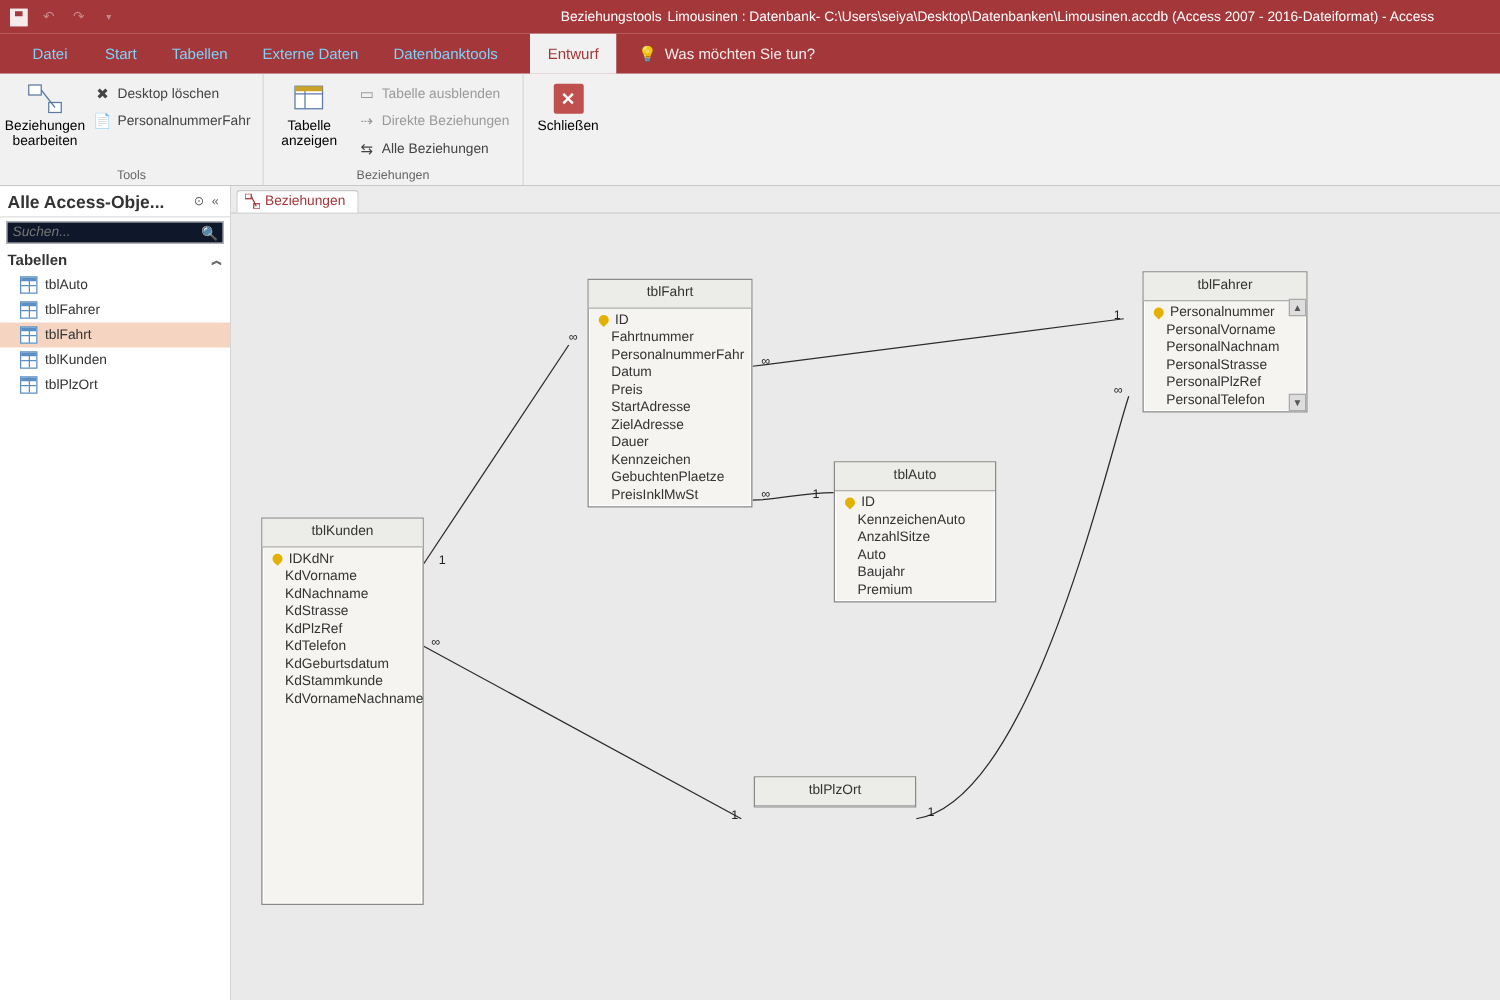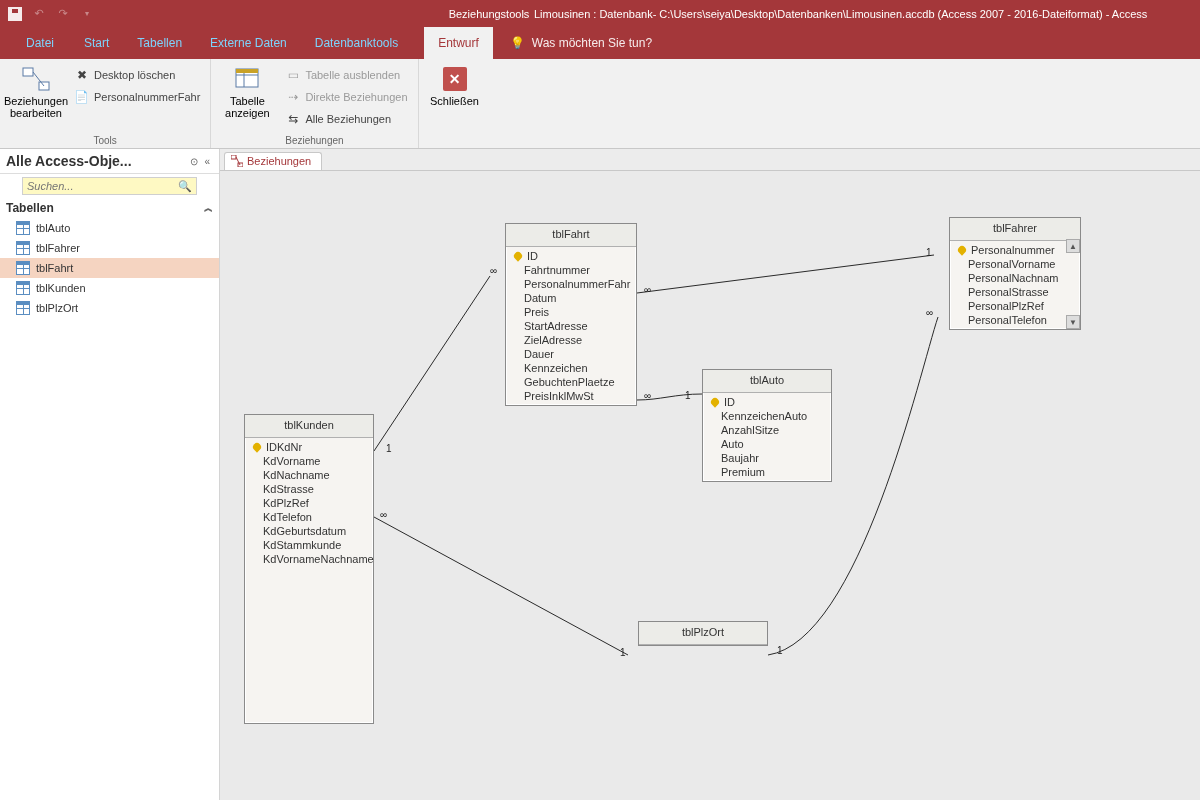--- a/index.html
+++ b/index.html
@@ -33,25 +33,25 @@
   .stack { display:flex; flex-direction:column; gap:2px; padding-top:2px; }
   .smallbtn { display:flex; align-items:center; gap:4px; padding:2px 4px; font-size:11px; color:#444; cursor:pointer; }
   .smallbtn .si { width:16px; height:16px; display:flex; align-items:center; justify-content:center; font-size:12px; }
   .smallbtn.disabled { color:#9a9a9a; cursor:default; }
   .closebtn .x { width:24px; height:24px; background:#c0504d; color:#fff; display:flex; align-items:center; justify-content:center; font-weight:bold; border-radius:2px; font-size:14px;}
 
   
   .workspace { display:flex; height:651px; }
 
   
-  .navpane { width:220px; background:#fff; border-right:1px solid #d4d4d4; display:flex; flex-direction:column; }
+  .navpane { width:185px; background:#fff; border-right:1px solid #d4d4d4; display:flex; flex-direction:column; }
   .nav-head { display:flex; align-items:center; padding:4px 6px; border-bottom:1px solid #ddd; }
   .nav-title { flex:1; font-size:14px; font-weight:600; color:#333; white-space:nowrap; overflow:hidden; text-overflow:ellipsis;}
   .nav-chev { font-size:10px; color:#666; padding:0 3px; cursor:pointer; }
-  .nav-search { margin:3px 22px; display:flex; align-items:center; border:1px solid #cfcfcf; background:#fef9c3; }
+  .nav-search { margin:3px 5px; display:flex; align-items:center; border:1px solid #cfcfcf; background:#0f172a; }
   .nav-search input { flex:1; border:none; font-size:11px; padding:2px 4px; outline:none; font-style:italic; color:#777; background:transparent; }
   .nav-group-head { display:flex; align-items:center; padding:3px 6px; font-size:12px; font-weight:600; color:#333; }
   .nav-group-head .sp { flex:1; }
   .nav-item { display:flex; align-items:center; gap:6px; padding:3px 6px 3px 16px; font-size:11px; color:#333; cursor:pointer; }
   .nav-item.selected { background:#f5d4c1; }
   .tbl-icon { width:14px; height:14px; border:1px solid #5b8ec1; display:inline-block; background:
     linear-gradient(#5b8ec1,#5b8ec1) 0 0/100% 3px no-repeat,
     linear-gradient(#5b8ec1,#5b8ec1) 0 50%/100% 1px no-repeat,
     linear-gradient(#5b8ec1,#5b8ec1) 50% 0/1px 100% no-repeat,
     #fff;

